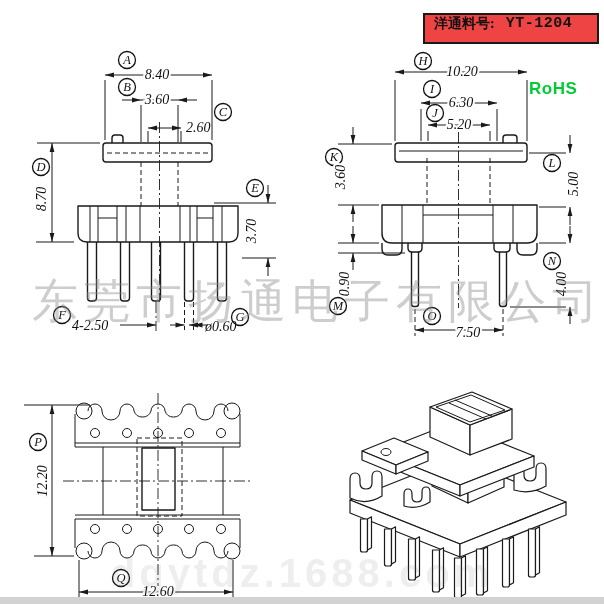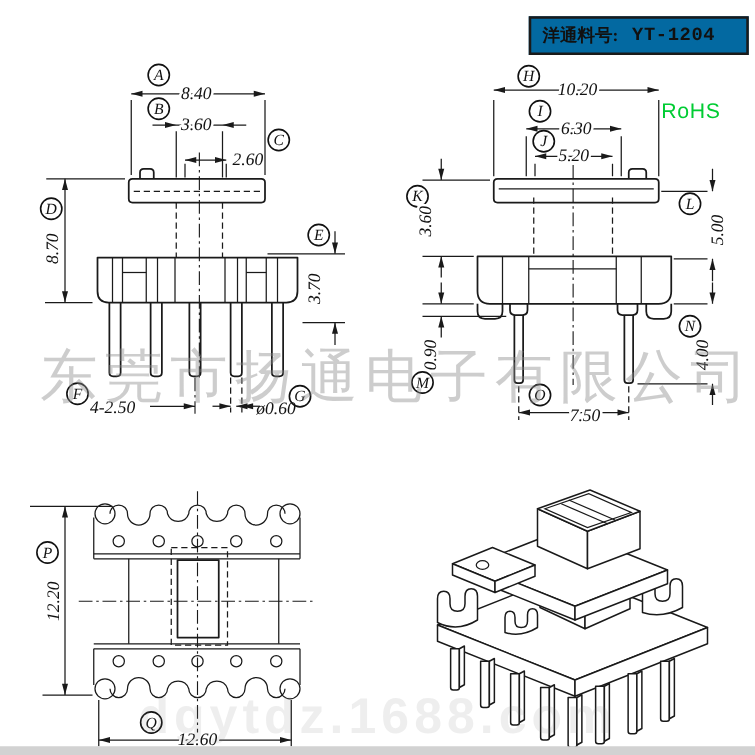--- a/index.html
+++ b/index.html
@@ -11,24 +11,24 @@
   .p3{stroke:#1a1a1a;stroke-width:1.2;fill:#fff;stroke-linejoin:round}
   .da{stroke:#1a1a1a;stroke-width:1;fill:none;stroke-dasharray:5 3}
   .cl{stroke:#1a1a1a;stroke-width:0.9;fill:none;stroke-dasharray:11 3 2 3}
   .ah{fill:#1a1a1a;stroke:none}
   .lc{stroke:#111;stroke-width:1.3;fill:none}
   .dt{font:italic 14px "Liberation Serif",serif;fill:#111}
   .dl{font:italic 12.5px "Liberation Serif",serif;fill:#111}
   .tc{text-anchor:middle}
   .halo{paint-order:stroke;stroke:#fff;stroke-width:4px;stroke-linejoin:round}
   .titlebox{position:absolute;left:423px;top:13px;width:163px;height:27px;border:2px solid #1a1a1a;
-    display:flex;align-items:center;gap:11px;padding-left:9px;background:#0369a1;z-index:3}
+    display:flex;gap:11px;padding-left:9px;background:#ef4444;z-index:3}
   .titlebox .lbl{font-family:"Liberation Serif",serif;font-weight:bold;font-size:14px;color:#111}
   .titlebox .pn{font-family:Liberation Mono, monospace;font-weight:bold;font-size:15px;letter-spacing:.5px;color:#111}
-  .rohs{position:absolute;left:529px;top:79px;font-weight:normal;font-size:17px;color:var(--rohs,#00cc33);z-index:3;letter-spacing:.5px}
+  .rohs{position:absolute;left:529px;top:79px;font-weight:bold;font-size:17px;color:var(--rohs,#00cc33);z-index:3;letter-spacing:.5px}
   .wm-center{position:absolute;left:0;top:271px;width:604px;text-align:right;z-index:6;pointer-events:none;
     font-size:46px;letter-spacing:6px;color:#8a8a8a;opacity:.42;white-space:nowrap;font-family:sans-serif}
   .wm-bottom{position:absolute;left:0;top:551px;width:604px;text-align:center;z-index:6;pointer-events:none;
     font-size:40px;font-weight:bold;letter-spacing:4px;color:#777;opacity:.12;white-space:nowrap;font-family:sans-serif}
   .botbar{position:absolute;left:0;bottom:0;width:604px;height:7px;background:#d2d2d2;z-index:2}
 </style>
 </head>
 <body>
 
 <div class="stage">

